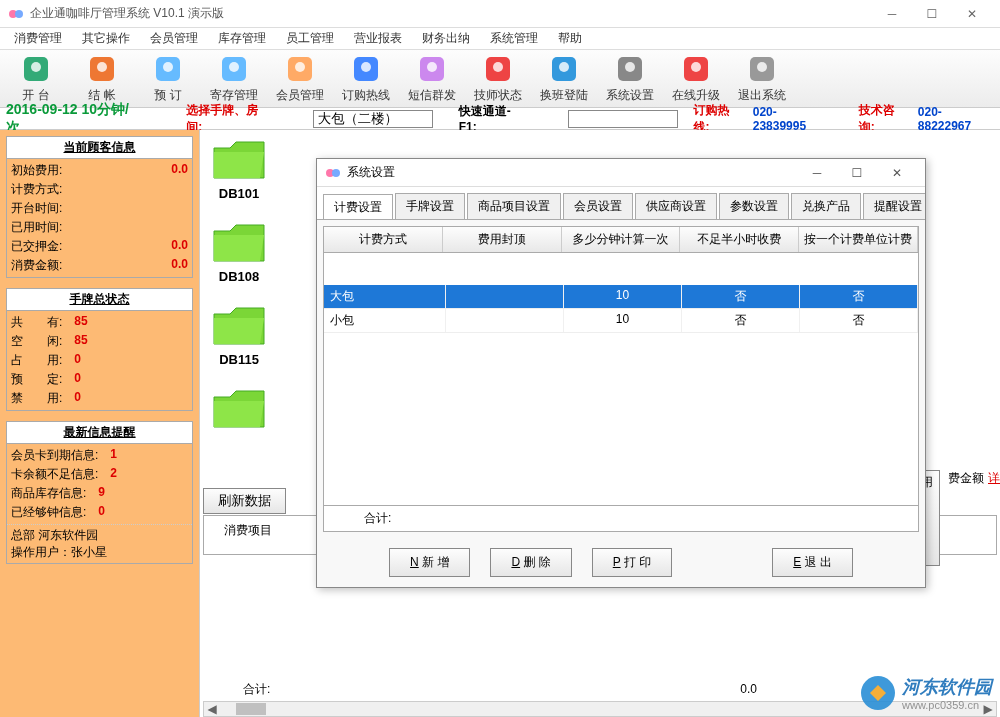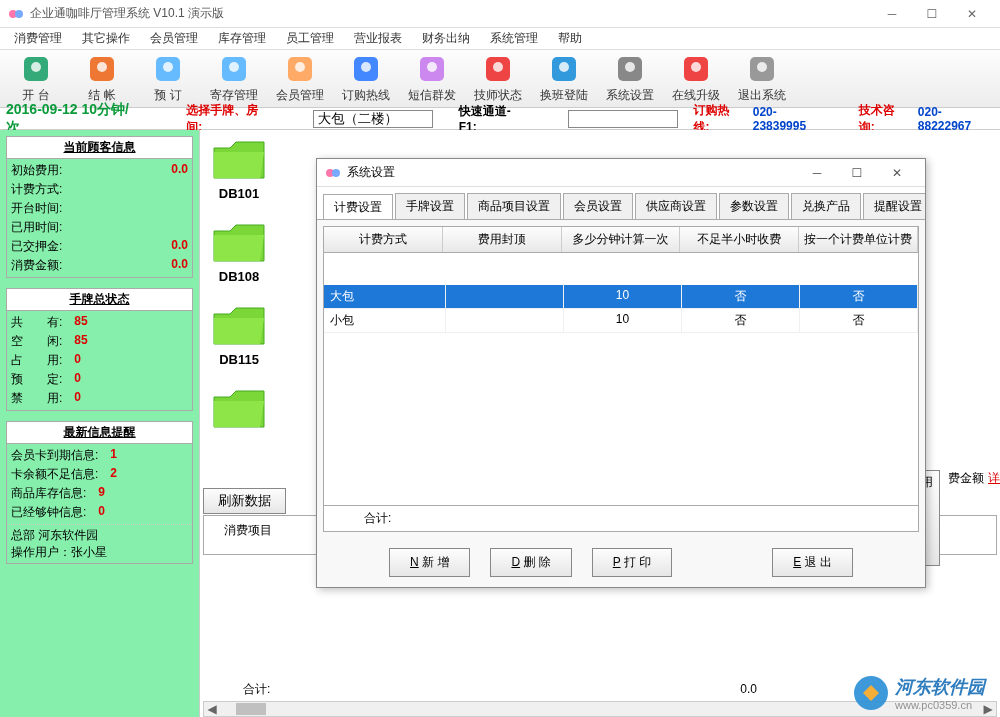--- a/index.html
+++ b/index.html
@@ -20,21 +20,21 @@
 
 .statusbar { height: 22px; background: #fff; border-bottom: 1px solid #ccc; display: flex; align-items: center; padding: 0 6px; gap: 8px; }
 .statusbar .dt { color: #0a9a3a; font-weight: bold; font-size: 14px; }
 .statusbar .lbl { color: #d00; font-weight: bold; }
 .statusbar .inp { border: 1px solid #888; height: 18px; padding: 0 4px; background: #fff; margin-left: 32px; }
 .statusbar .hot { color: #d00; font-weight: bold; }
 .statusbar .hotnum { color: #0044cc; font-weight: bold; }
 
 .main { display: flex; height: calc(717px - 28px - 22px - 58px - 22px); }
 
-.sidebar { width: 200px; background: #86efac; border-right: 1px solid #ccc; padding: 6px; }
+.sidebar { width: 200px; background: #fdba74; border-right: 1px solid #ccc; padding: 6px; }
 .panel { border: 1px solid #aaa; margin-bottom: 10px; }
 .panel .ph { background: #fff; text-align: center; font-weight: bold; border-bottom: 1px solid #aaa; padding: 2px 0; text-decoration: underline; }
 .panel .pbody { padding: 2px 4px; }
 .panel .row { display: flex; padding: 1px 0; }
 .panel .row .k { color: #000; }
 .panel .row .v { margin-left: auto; }
 .panel .row .vred { color: #d00; font-weight: bold; }
 .panel .row .vnum { color: #d00; font-weight: bold; margin-left: 12px; }
 
 .content { flex: 1; background: #fff; position: relative; overflow: hidden; }
@@ -72,21 +72,21 @@
 .grid .grow.sel { background: #1e78d7; color: #fff; margin-top: 32px; }
 .grid .gc { flex: 1; text-align: center; padding: 3px 2px; border-right: 1px solid #f0f0f0; font-size:12px; }
 .grid .gc:first-child { text-align: left; padding-left: 6px; }
 .grid .gfoot { border-top: 1px solid #aaa; padding: 4px 40px; font-size:12px; }
 
 .dbtns { display: flex; justify-content: center; gap: 20px; padding: 10px; }
 .dbtns .btn { border: 1px solid #888; padding: 5px 20px; background: linear-gradient(#fdfdfd,#e6e6e6); cursor: pointer; font-size:12px; }
 .dbtns .btn u { text-decoration: underline; }
 .dbtns .spacer { width: 60px; }
 
-.watermark { position: absolute; right: 15px; bottom: 6px; display: flex; align-items: center; gap: 6px; opacity: 0.9; pointer-events: none; }
+.watermark { position: absolute; right: 8px; bottom: 6px; display: flex; align-items: center; gap: 6px; opacity: 0.9; pointer-events: none; }
 .watermark .wicon { width: 36px; height: 36px; }
 .watermark .wtext { display: flex; flex-direction: column; }
 .watermark .wtext .big { font-size: 18px; font-weight: bold; color: #1a6fb8; font-style: italic; }
 .watermark .wtext .small { font-size: 11px; color: #888; }
 
 .red { color: #d00; }
 </style>
 </head>
 <body>
 

